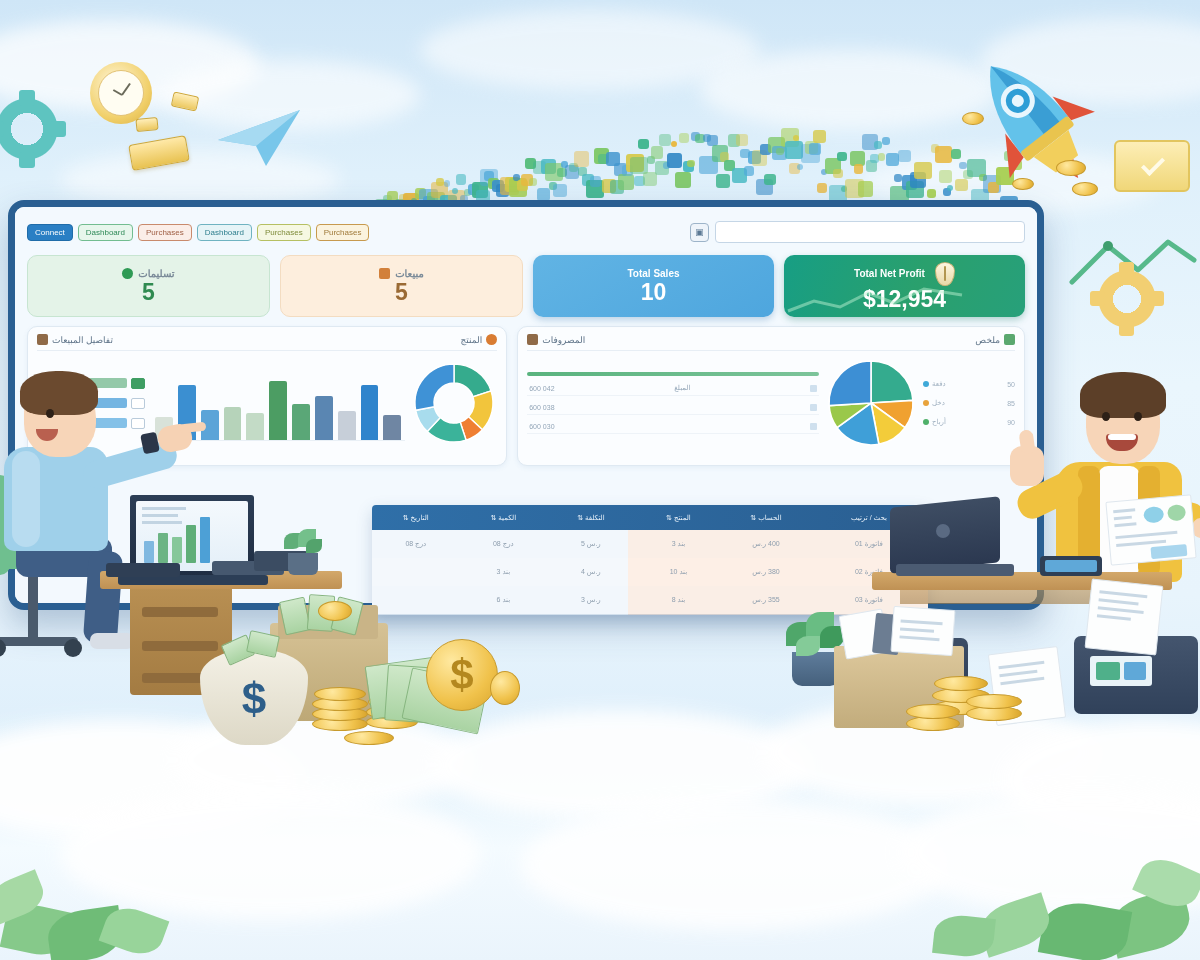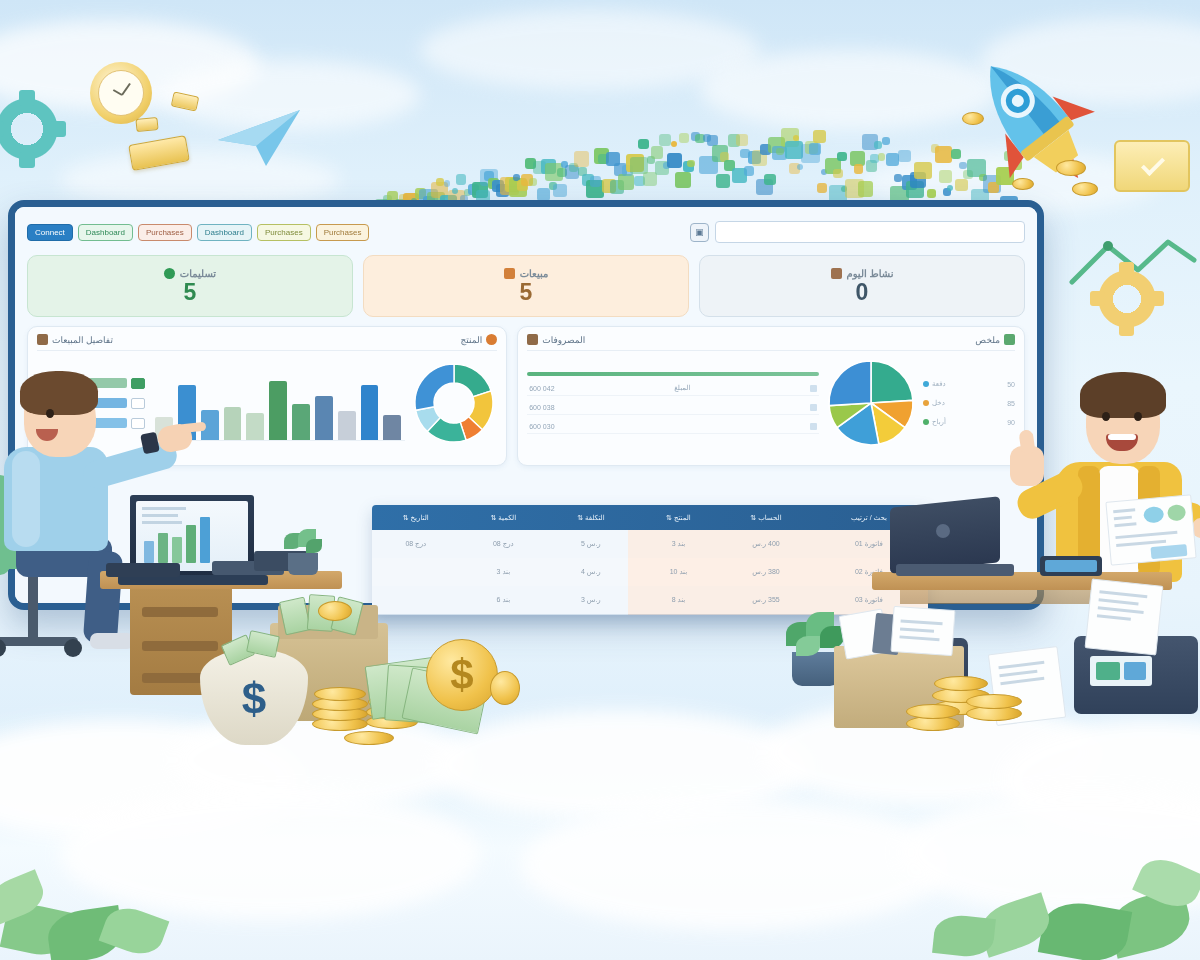--- a/index.html
+++ b/index.html
@@ -436,26 +436,33 @@
             <div class="pill" style="color: rgb(160, 122, 58); background: rgb(251, 243, 222); border-color: rgb(199, 154, 78);">Purchases</div>
             <div class="pill" style="color: rgb(127, 140, 58); background: rgb(246, 248, 226); border-color: rgb(182, 192, 98);">Purchases</div>
             <div class="pill" style="color: rgb(47, 127, 142); background: rgb(230, 244, 247); border-color: rgb(111, 179, 193);">Dashboard</div>
             <div class="pill" style="color: rgb(160, 96, 70); background: rgb(251, 238, 232); border-color: rgb(201, 138, 108);">Purchases</div>
             <div class="pill" style="color: rgb(47, 138, 88); background: rgb(231, 246, 236); border-color: rgb(114, 189, 144);">Dashboard</div>
             <div class="pill" style="color: rgb(255, 255, 255); background: rgb(42, 127, 196); border-color: rgb(31, 108, 169);">Connect</div>
           </div>
       </div>
 
       <div class="kpirow" id="kpirow">
-          <div class="kpi k3">
-            <div class="hdr">
-                <span class="lbl" style="color:#7b8b99">نشاط اليوم</span>
-                <span class="minisq" style="background:#9e7250"></span>
+          <div class="kpi k1">
+            <div class="row1">
+                <span class="moneybag-ico"></span>
+                <span class="lbl">Total Net Profit</span>
               </div>
-            <span class="val">0</span>
+            <span class="val">$12,954</span>
+            <div class="abs" style="left: 0px; right: 0px; bottom: 0px; height: 34px; opacity: 0.5;"><svg width="100%" height="34">
+                <polyline points="4,28 30,18 56,24 84,10 110,20 140,6 178,12" fill="none" stroke="#b9f0cf" stroke-width="3"></polyline>
+              </svg></div>
+          </div>
+          <div class="kpi k2">
+            <span class="lbl">Total Sales</span>
+            <span class="val">10</span>
           </div>
           <div class="kpi k4">
             <div class="hdr">
                 <span class="lbl" style="color:#7b8b99">مبيعات</span>
                 <span class="minisq" style="background:#d2803a"></span>
               </div>
             <span class="val">5</span>
           </div>
           <div class="kpi k5">
             <div class="hdr">

